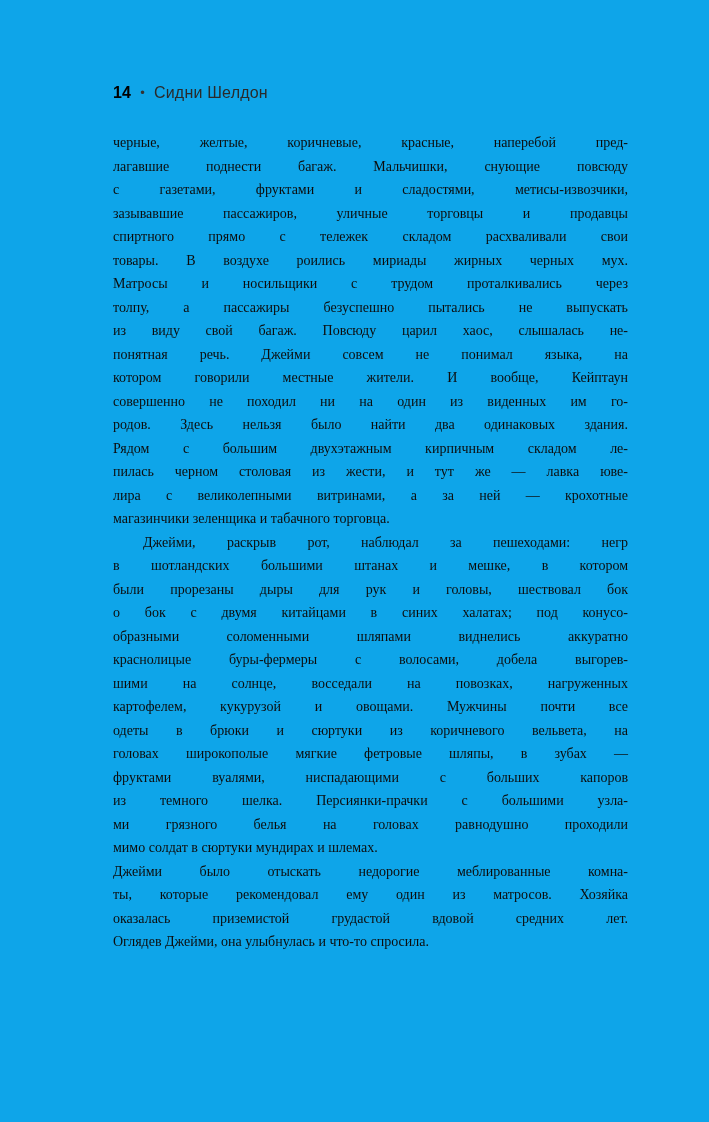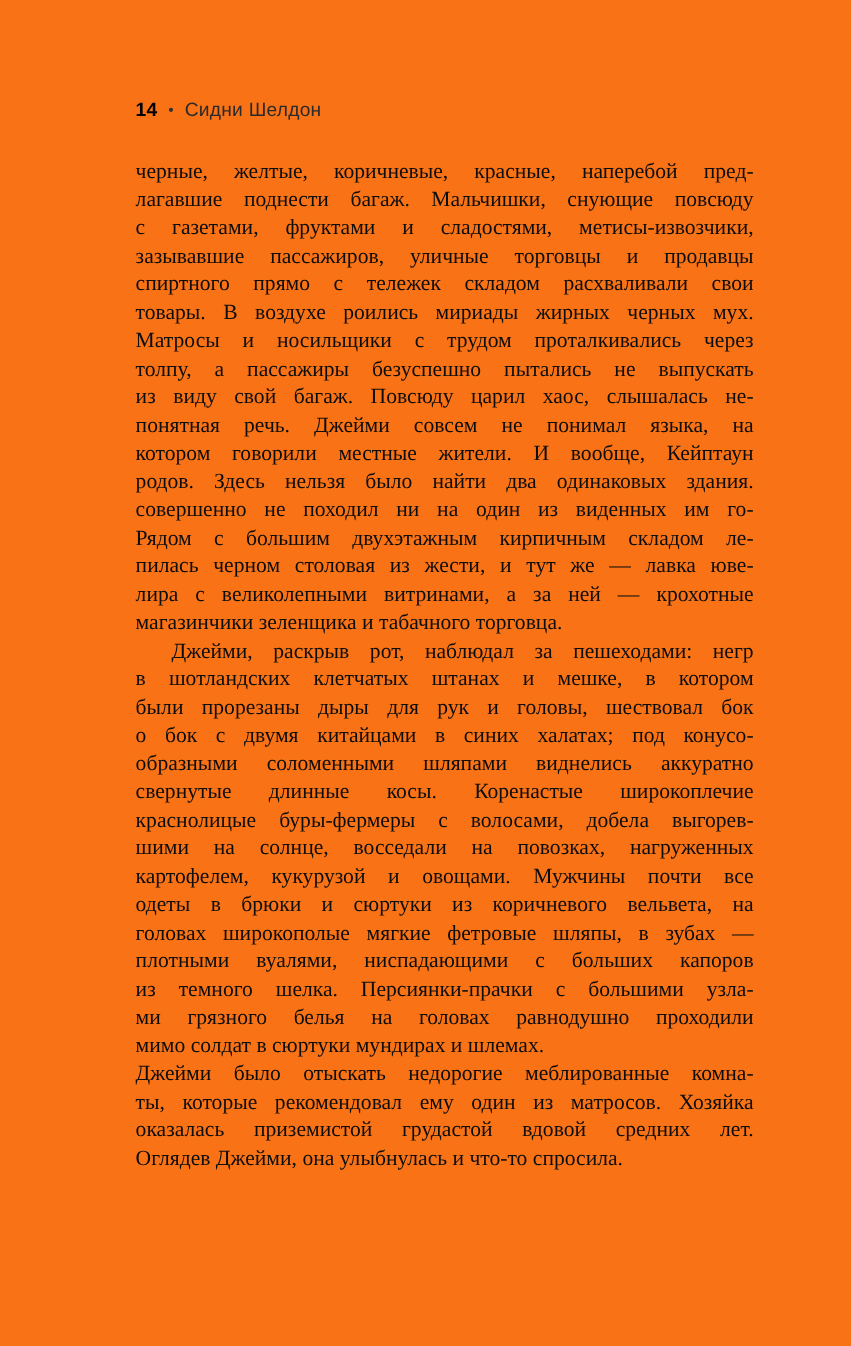--- a/index.html
+++ b/index.html
@@ -4,21 +4,21 @@
   <style>
     html, body {
       margin: 0;
       padding: 0;
       background: #ffffff;
     }
     .page {
       position: relative;
       width: 709px;
       height: 1122px;
-      background: #f97316;
+      background: #0ea5e9;
       overflow: hidden;
       color: #111111;
     }
     .running-header {
       position: absolute;
       left: 113px;
       top: 84px;
       width: 515px;
       font-family: "Liberation Sans", sans-serif;
       font-size: 16px;
@@ -40,21 +40,21 @@
     }
     .author-name {
       color: #2a2a2a;
     }
     .text-block {
       position: absolute;
       left: 113px;
       top: 131px;
       width: 515px;
       font-family: "Liberation Serif", serif;
-      font-size: 18px;
+      font-size: 14px;
       line-height: 23.5px;
       color: #0d0d0d;
     }
     .paragraph {
       margin: 0;
       padding: 0;
     }
     .line {
       text-align: justify;
       text-align-last: justify;
@@ -81,40 +81,39 @@
         <div class="line">лагавшие поднести багаж. Мальчишки, снующие повсюду</div>
         <div class="line">с газетами, фруктами и сладостями, метисы-извозчики,</div>
         <div class="line">зазывавшие пассажиров, уличные торговцы и продавцы</div>
         <div class="line">спиртного прямо с тележек складом расхваливали свои</div>
         <div class="line">товары. В воздухе роились мириады жирных черных мух.</div>
         <div class="line">Матросы и носильщики с трудом проталкивались через</div>
         <div class="line">толпу, а пассажиры безуспешно пытались не выпускать</div>
         <div class="line">из виду свой багаж. Повсюду царил хаос, слышалась не-</div>
         <div class="line">понятная речь. Джейми совсем не понимал языка, на</div>
         <div class="line">котором говорили местные жители. И вообще, Кейптаун</div>
+        <div class="line">совершенно не походил ни на один из виденных им го-</div>
         <div class="line">родов. Здесь нельзя было найти два одинаковых здания.</div>
-        <div class="line">совершенно не походил ни на один из виденных им го-</div>
         <div class="line">Рядом с большим двухэтажным кирпичным складом ле-</div>
         <div class="line">пилась черном столовая из жести, и тут же — лавка юве-</div>
         <div class="line">лира с великолепными витринами, а за ней — крохотные</div>
         <div class="line last">магазинчики зеленщика и табачного торговца.</div>
       </div>
       <div class="paragraph">
         <div class="line indent">Джейми, раскрыв рот, наблюдал за пешеходами: негр</div>
-        <div class="line">в шотландских клетчатых штанах и мешке, в котором</div>
+        <div class="line">в шотландских большими штанах и мешке, в котором</div>
         <div class="line">были прорезаны дыры для рук и головы, шествовал бок</div>
         <div class="line">о бок с двумя китайцами в синих халатах; под конусо-</div>
         <div class="line">образными соломенными шляпами виднелись аккуратно</div>
-        <div class="line">свернутые длинные косы. Коренастые широкоплечие</div>
         <div class="line">краснолицые буры-фермеры с волосами, добела выгорев-</div>
         <div class="line">шими на солнце, восседали на повозках, нагруженных</div>
         <div class="line">картофелем, кукурузой и овощами. Мужчины почти все</div>
         <div class="line">одеты в брюки и сюртуки из коричневого вельвета, на</div>
         <div class="line">головах широкополые мягкие фетровые шляпы, в зубах —</div>
-        <div class="line">плотными вуалями, ниспадающими с больших капоров</div>
+        <div class="line">фруктами вуалями, ниспадающими с больших капоров</div>
         <div class="line">из темного шелка. Персиянки-прачки с большими узла-</div>
         <div class="line">ми грязного белья на головах равнодушно проходили</div>
         <div class="line last">мимо солдат в сюртуки мундирах и шлемах.</div>
       </div>
       <div class="paragraph">
         <div class="line">Джейми было отыскать недорогие меблированные комна-</div>
         <div class="line">ты, которые рекомендовал ему один из матросов. Хозяйка</div>
         <div class="line">оказалась приземистой грудастой вдовой средних лет.</div>
         <div class="line last">Оглядев Джейми, она улыбнулась и что-то спросила.</div>
       </div>

